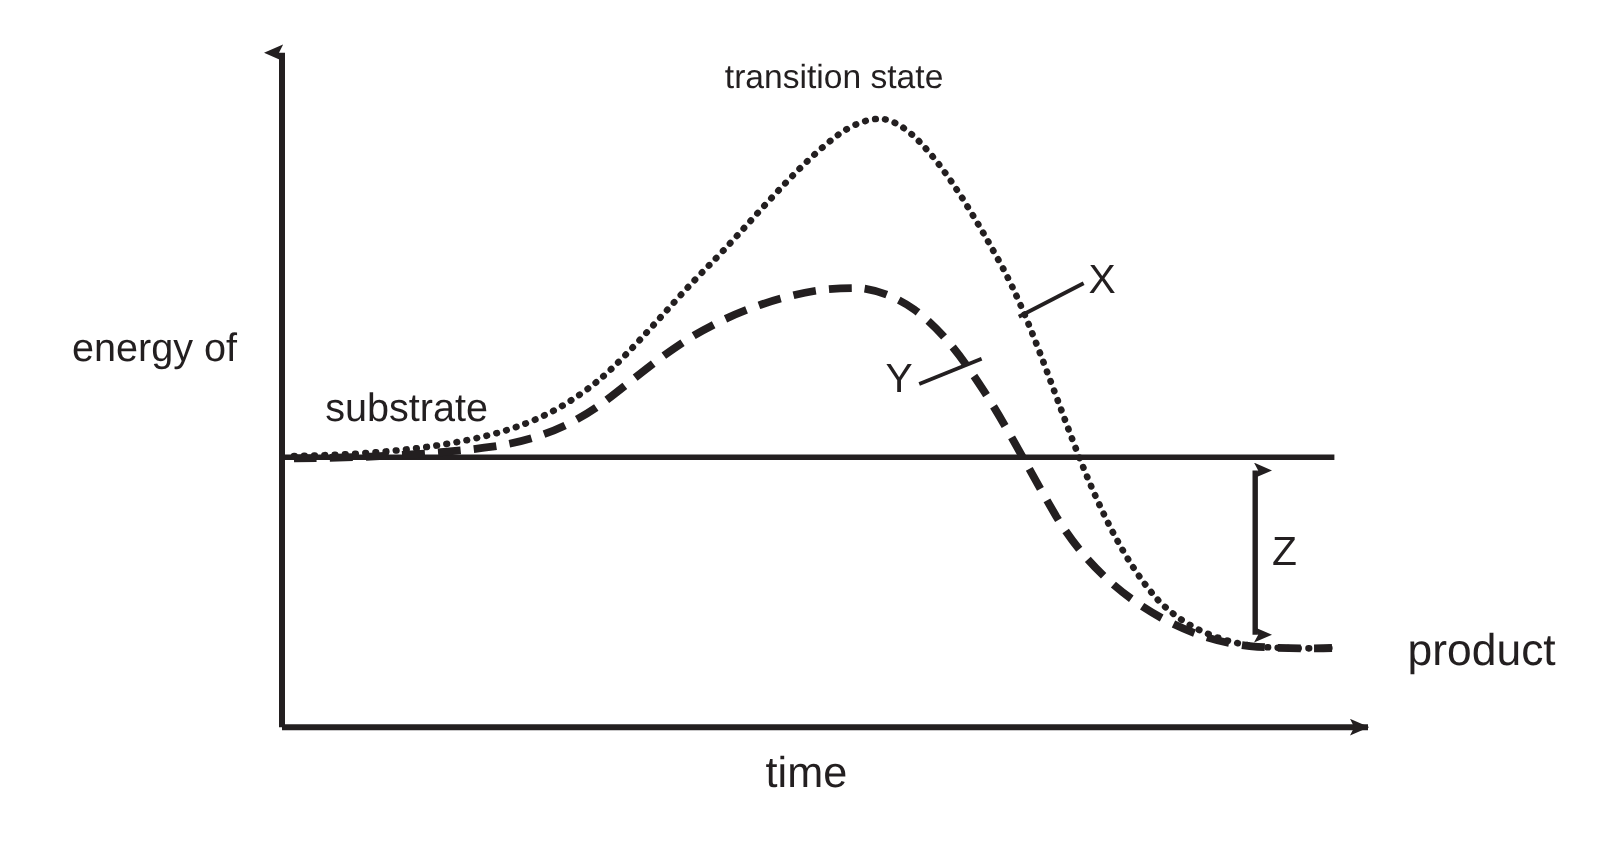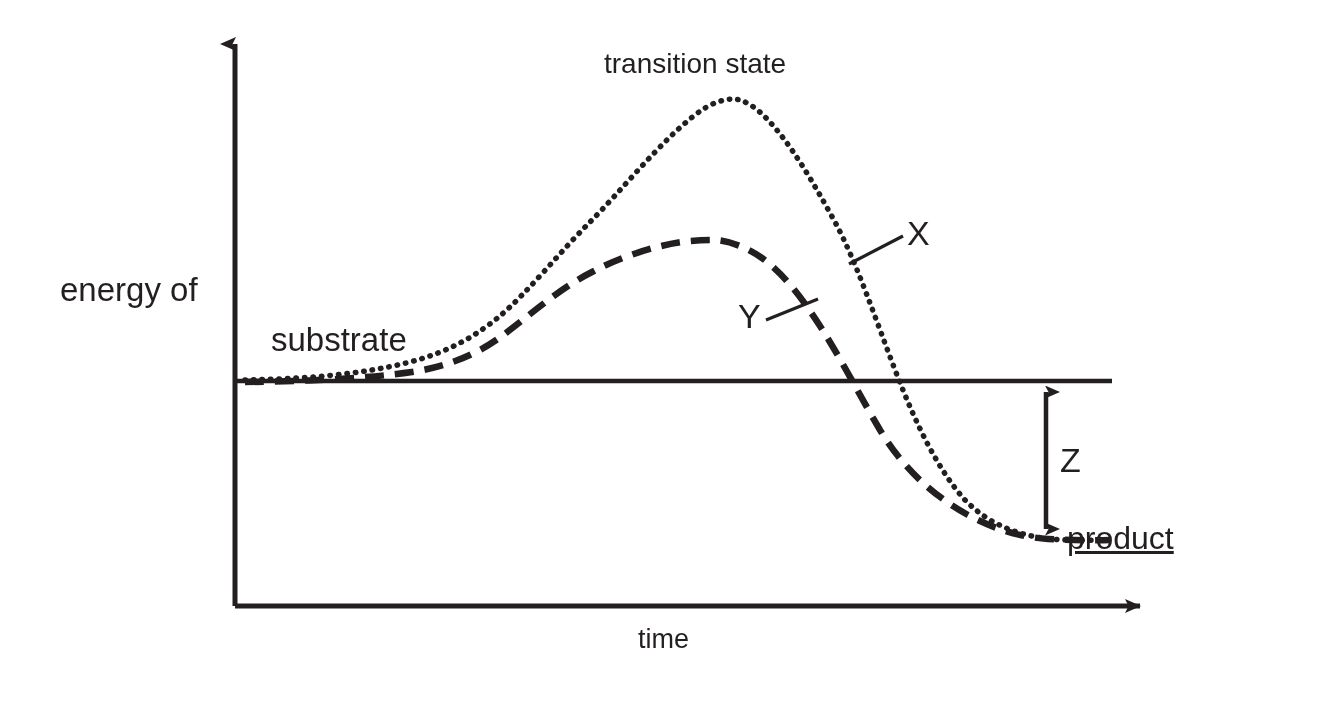--- a/index.html
+++ b/index.html
@@ -54,29 +54,28 @@
     left: 738px;
     top: 297px;
     font-size: 34px;
   }
   #label-gap-z {
     left: 1060px;
     top: 441px;
     font-size: 34px;
   }
   #label-product {
-    left: 1067px;
+    left: 1173px;
     top: 521px;
-    font-size: 32px;
-    text-decoration: underline;
+    font-size: 37px;
   }
   #label-time {
     left: 638px;
     top: 624px;
-    font-size: 27px;
+    font-size: 36px;
   }
 </style>
 </head>
 <body>
 
 <div id="stage">
 
   <svg id="diagram" viewBox="0 0 1337 703">
     <defs>
       <marker id="arrowUp" markerWidth="14" markerHeight="16" refX="7" refY="15" orient="auto-start-reverse" markerUnits="userSpaceOnUse">

